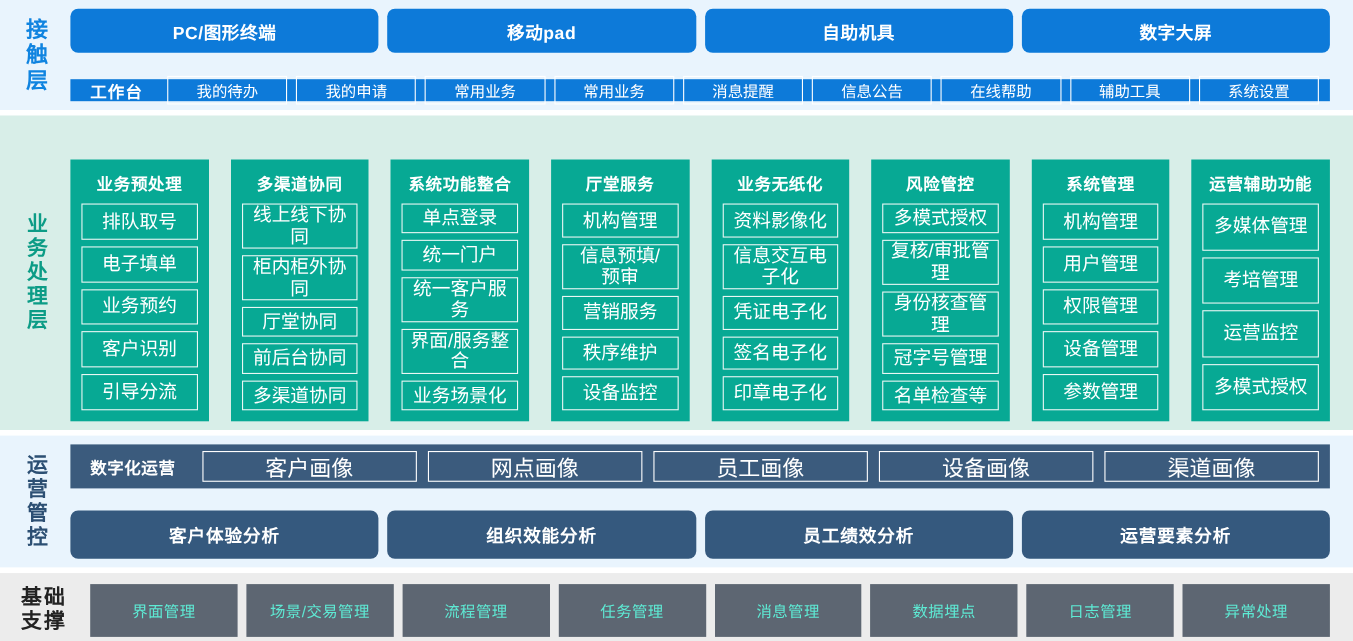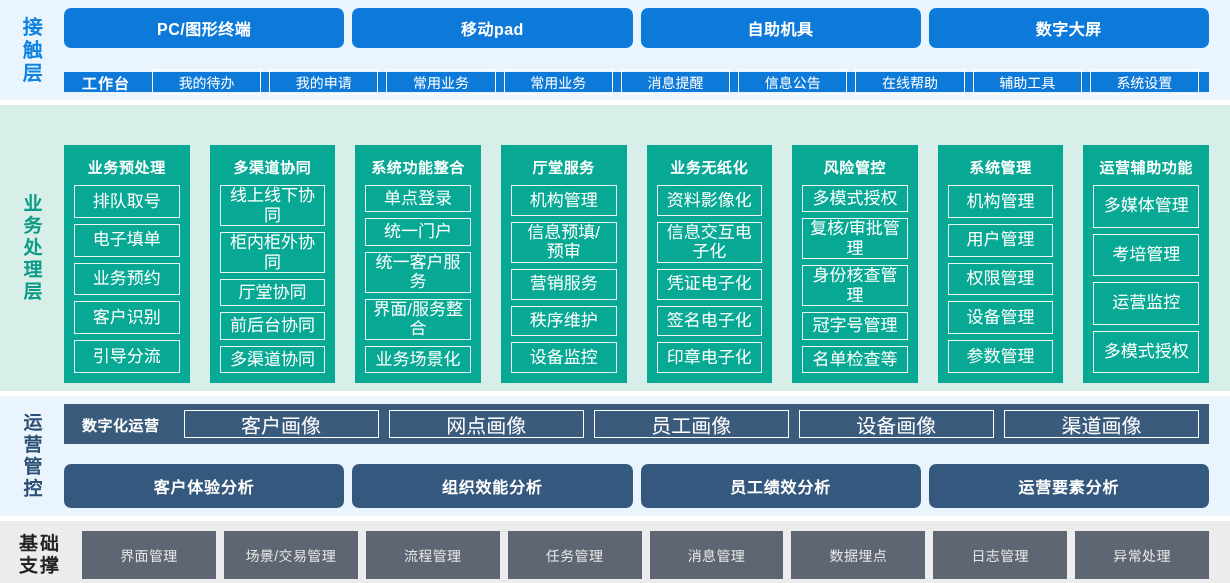--- a/index.html
+++ b/index.html
@@ -252,21 +252,21 @@
     padding: 10px 21px 10px 2px;
   }
   .base-row {
     flex: 1 1 auto;
     display: flex;
     gap: 8px;
   }
   .base-btn {
     flex: 1 1 0;
     background: #5d6672;
-    color: #e5e5e5;
+    color: #5eead4;
     font-size: 14px;
     display: flex;
     align-items: center;
     justify-content: center;
     white-space: nowrap;
     letter-spacing: 0.4px;
   }
 
   .gap-row { height: 5px; background: #ffffff; }
 </style>

